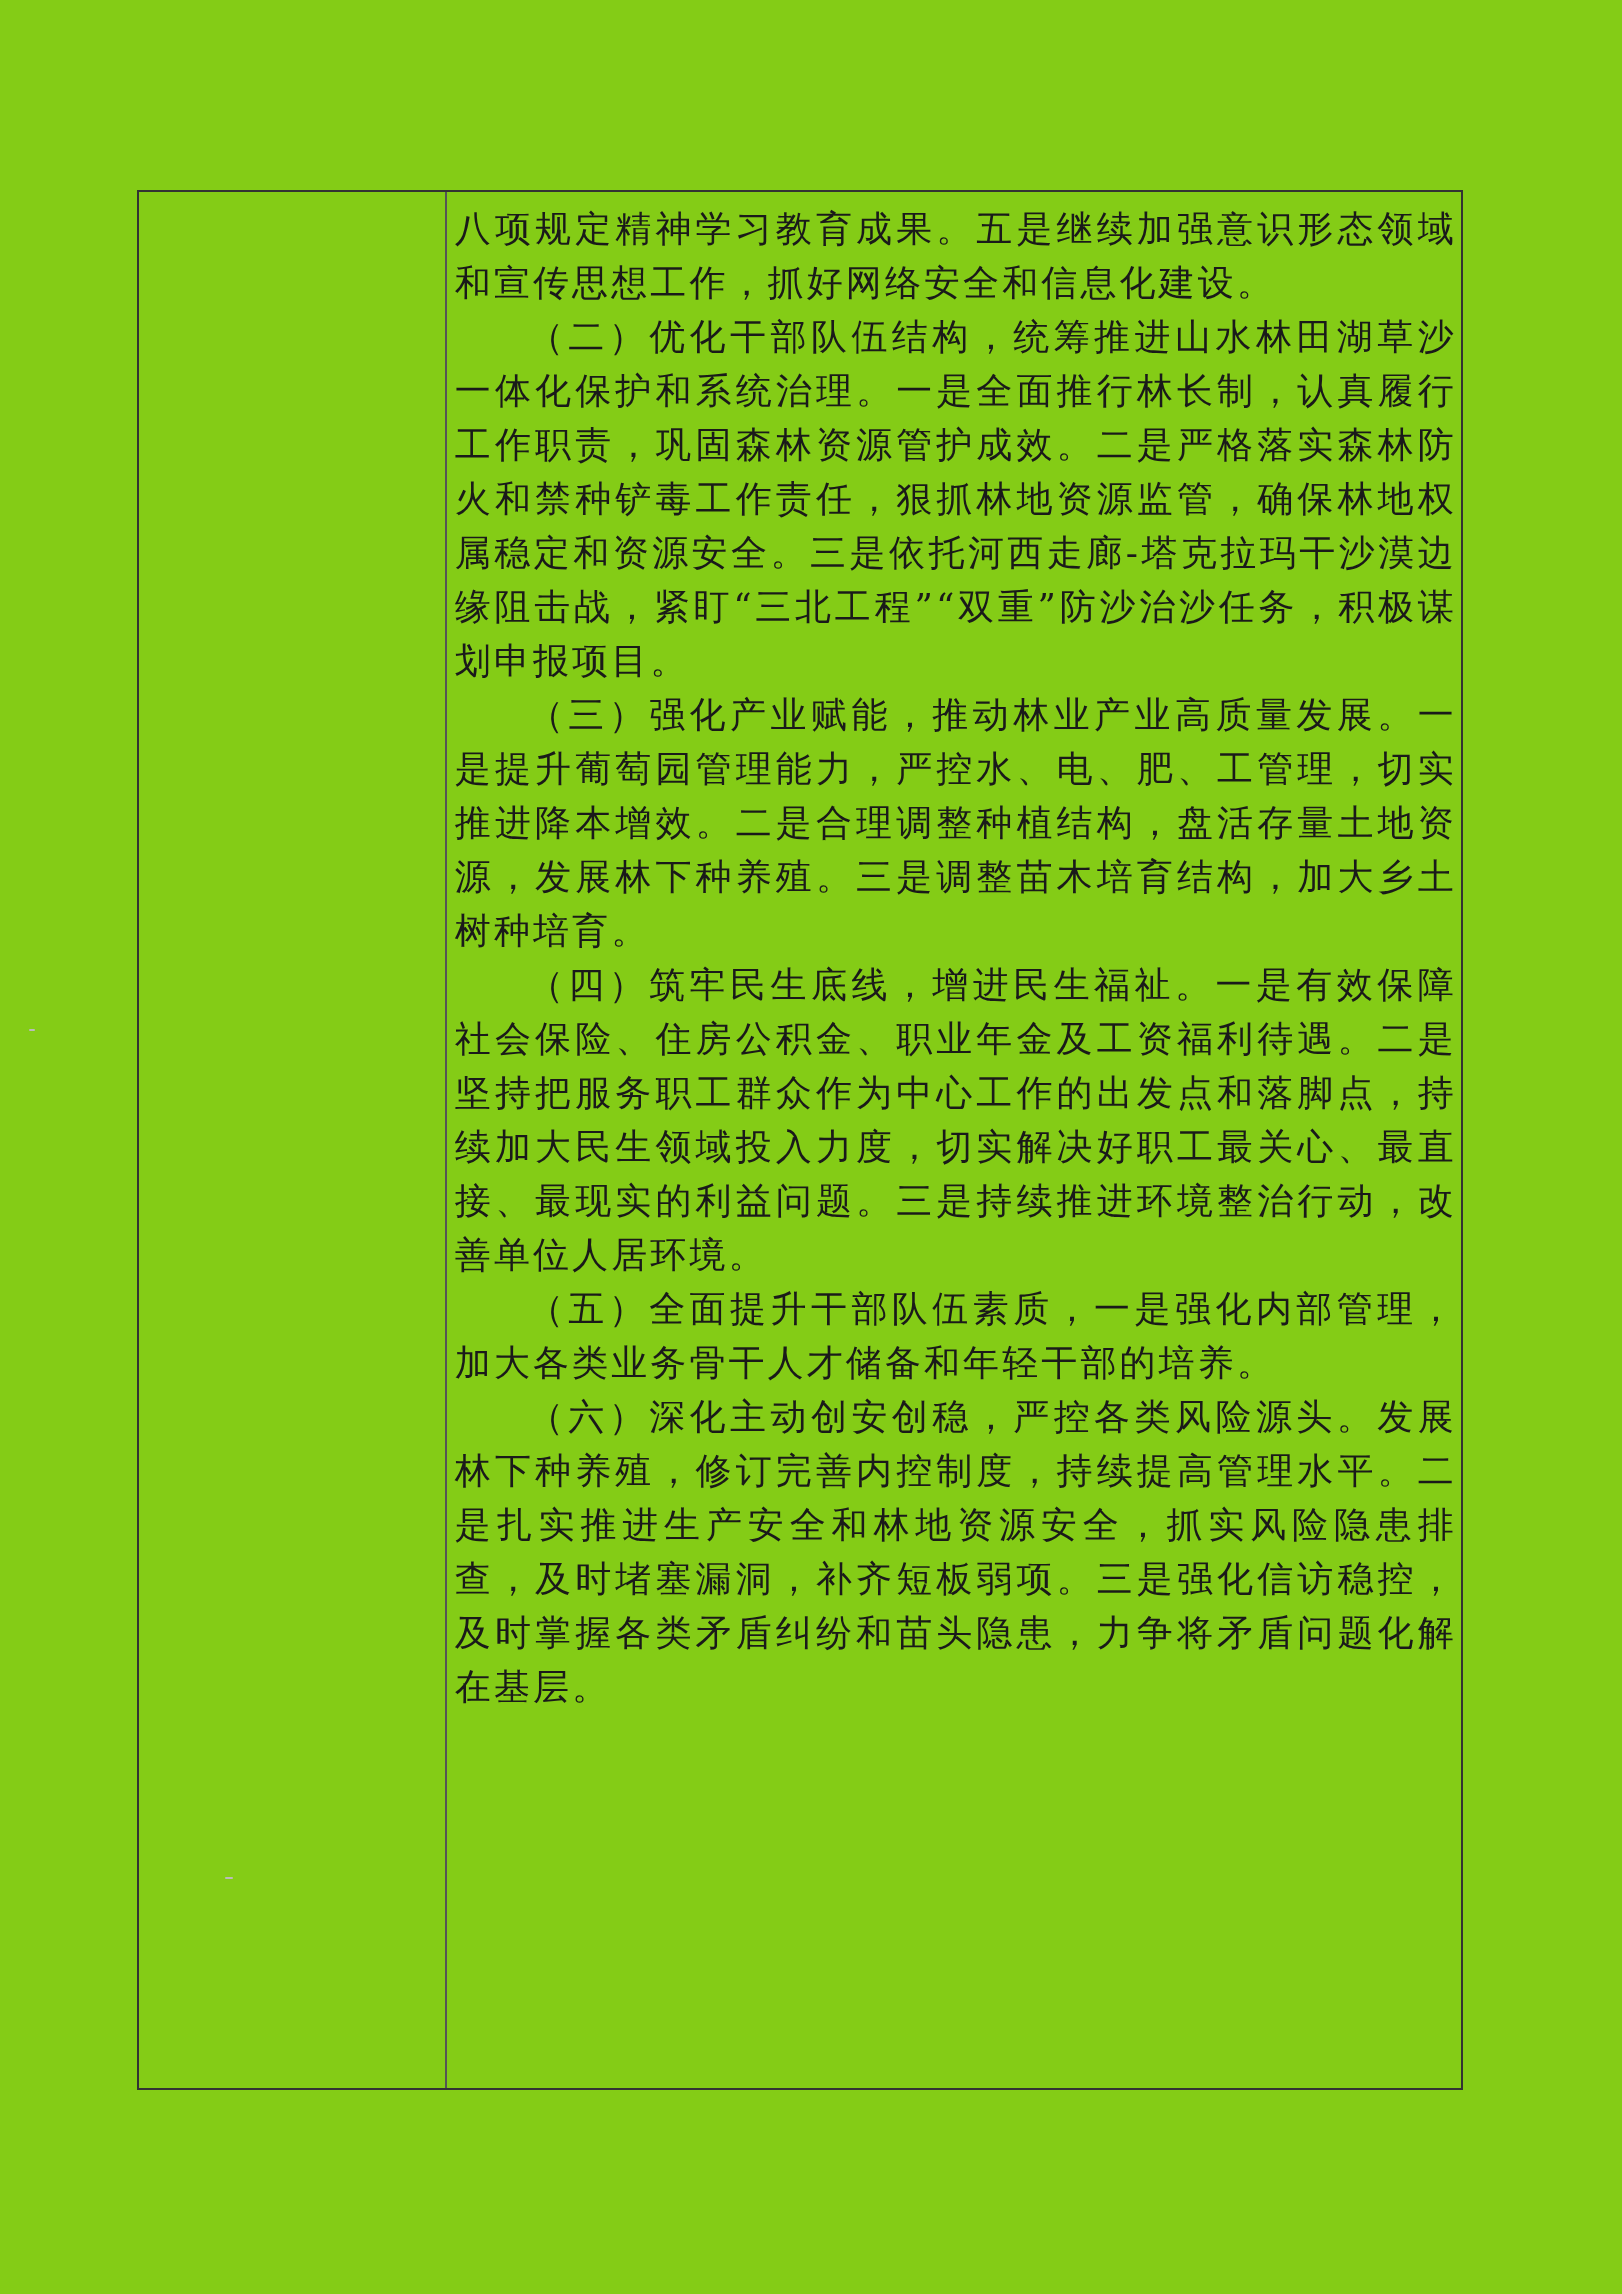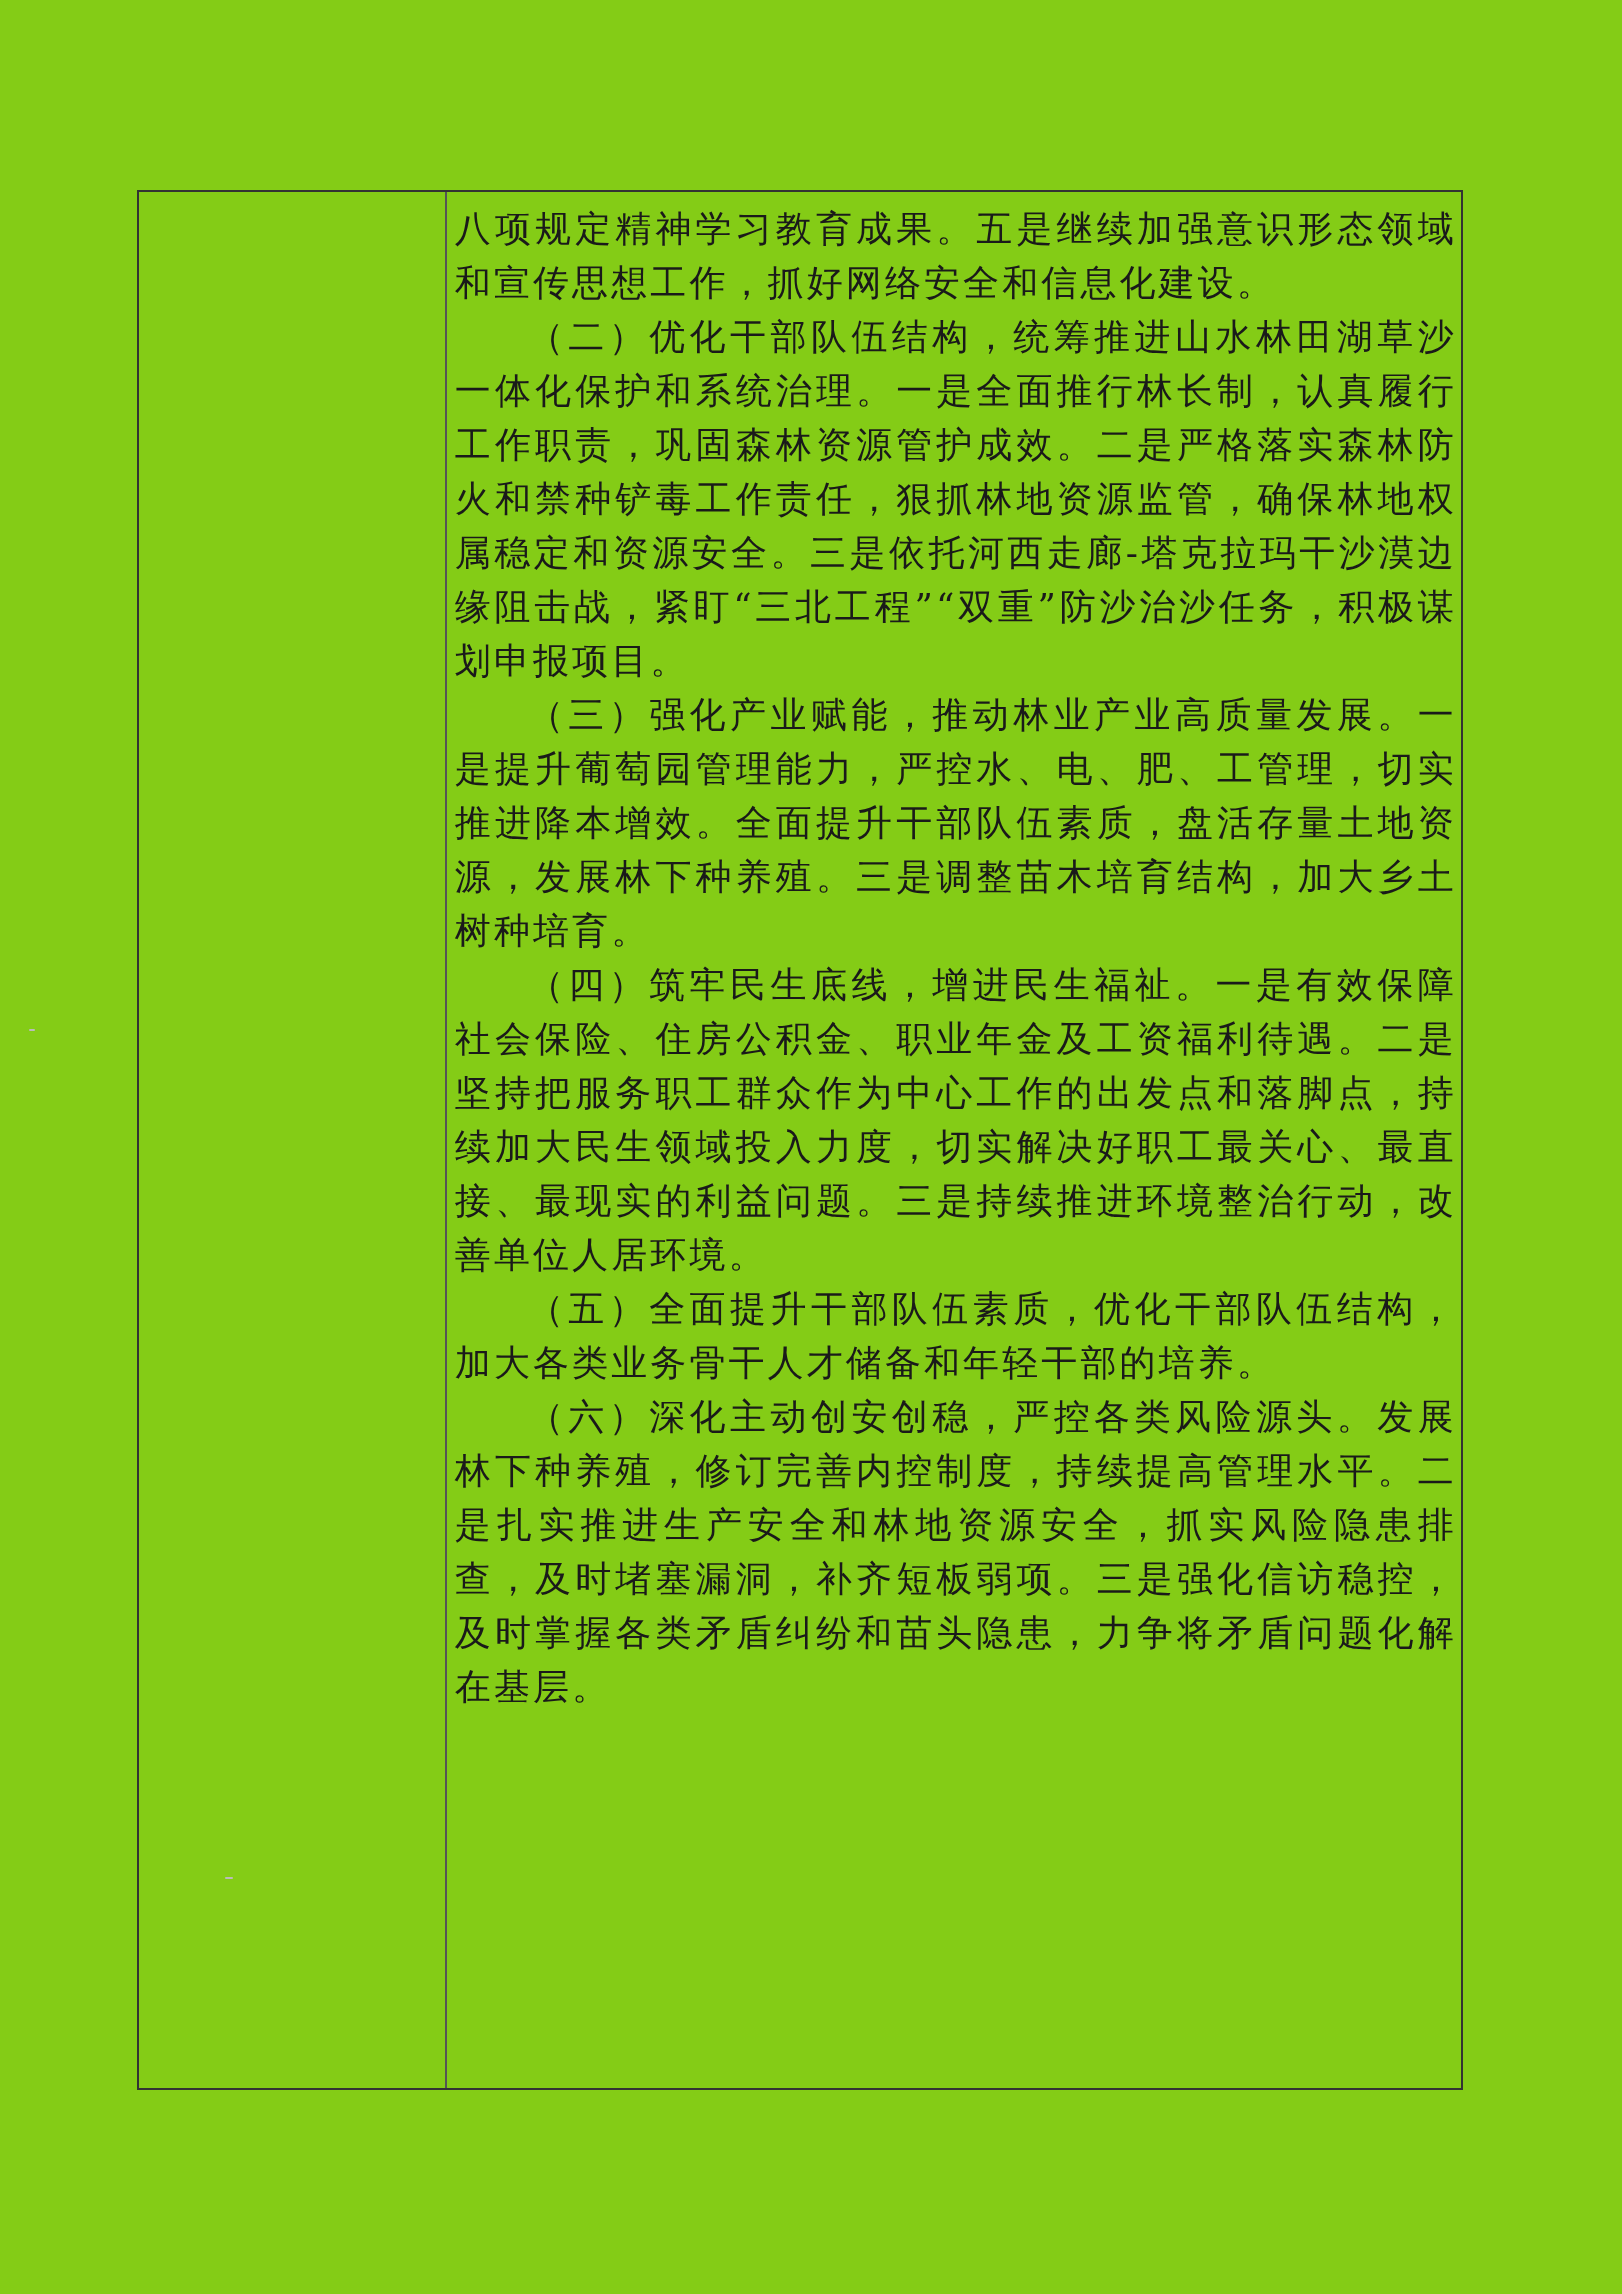--- a/index.html
+++ b/index.html
@@ -29,23 +29,23 @@
 </head>
 <body>
 
 <div class="page">
   <div class="table">
     <div class="left-cell"></div>
     <div class="right-cell">
       <div class="content">
         <p class="para">八项规定精神学习教育成果。五是继续加强意识形态领域和宣传思想工作，抓好网络安全和信息化建设。</p>
         <p class="para indent">（二）优化干部队伍结构，统筹推进山水林田湖草沙一体化保护和系统治理。一是全面推行林长制，认真履行工作职责，巩固森林资源管护成效。二是严格落实森林防火和禁种铲毒工作责任，狠抓林地资源监管，确保林地权属稳定和资源安全。三是依托河西走廊-塔克拉玛干沙漠边缘阻击战，紧盯“三北工程”“双重”防沙治沙任务，积极谋划申报项目。</p>
-        <p class="para indent">（三）强化产业赋能，推动林业产业高质量发展。一是提升葡萄园管理能力，严控水、电、肥、工管理，切实推进降本增效。全面提升干部队伍素质，盘活存量土地资源，发展林下种养殖。三是调整苗木培育结构，加大乡土树种培育。</p>
+        <p class="para indent">（三）强化产业赋能，推动林业产业高质量发展。一是提升葡萄园管理能力，严控水、电、肥、工管理，切实推进降本增效。二是合理调整种植结构，盘活存量土地资源，发展林下种养殖。三是调整苗木培育结构，加大乡土树种培育。</p>
         <p class="para indent">（四）筑牢民生底线，增进民生福祉。一是有效保障社会保险、住房公积金、职业年金及工资福利待遇。二是坚持把服务职工群众作为中心工作的出发点和落脚点，持续加大民生领域投入力度，切实解决好职工最关心、最直接、最现实的利益问题。三是持续推进环境整治行动，改善单位人居环境。</p>
-        <p class="para indent">（五）全面提升干部队伍素质，优化干部队伍结构，加大各类业务骨干人才储备和年轻干部的培养。</p>
+        <p class="para indent">（五）全面提升干部队伍素质，一是强化内部管理，加大各类业务骨干人才储备和年轻干部的培养。</p>
         <p class="para indent">（六）深化主动创安创稳，严控各类风险源头。发展林下种养殖，修订完善内控制度，持续提高管理水平。二是扎实推进生产安全和林地资源安全，抓实风险隐患排查，及时堵塞漏洞，补齐短板弱项。三是强化信访稳控，及时掌握各类矛盾纠纷和苗头隐患，力争将矛盾问题化解在基层。</p>
       </div>
     </div>
   </div>
   <div class="speck" style="left:29px;top:1029px;width:5.9px;height:2px;"></div>
   <div class="speck" style="left:225px;top:1877px;width:7.8px;height:2px;"></div>
 </div>
 
 
 </body></html>

